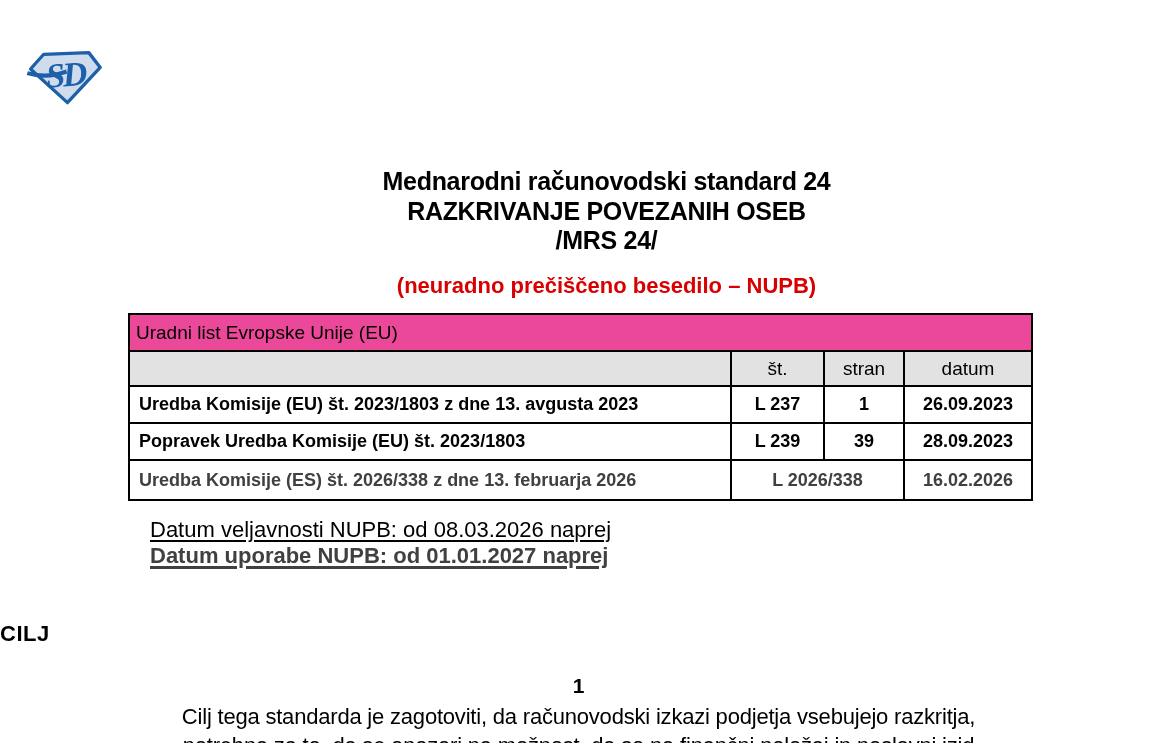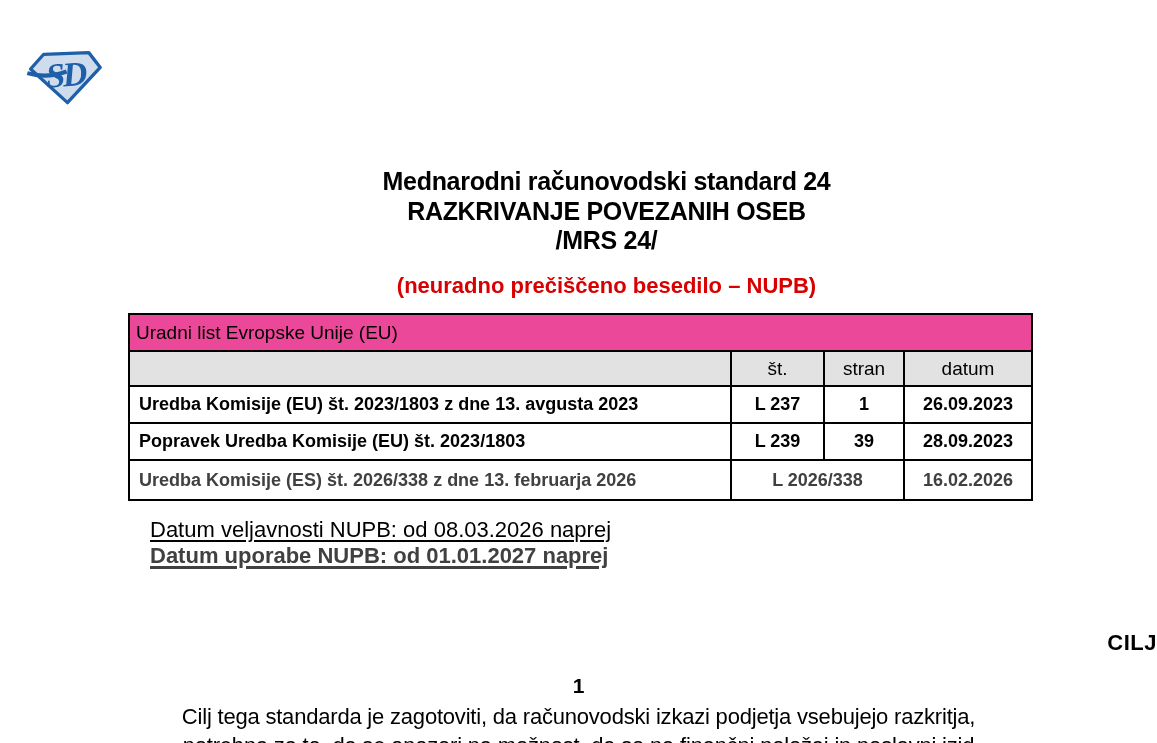--- a/index.html
+++ b/index.html
@@ -112,25 +112,24 @@
     text-decoration-thickness: 2.5px;
     text-underline-offset: 3px;
   }
 
   
   .section-heading {
     position: absolute;
     top: 621px;
     left: 0;
     width: 100%;
-    text-align: right;
+    text-align: left;
     font-size: 22px;
     font-weight: bold;
     letter-spacing: 0.5px;
-    margin-top: 9px;
   }
   .paragraph-number {
     position: absolute;
     top: 674px;
     left: 0;
     width: 100%;
     text-align: center;
     font-size: 21px;
     font-weight: bold;
   }

